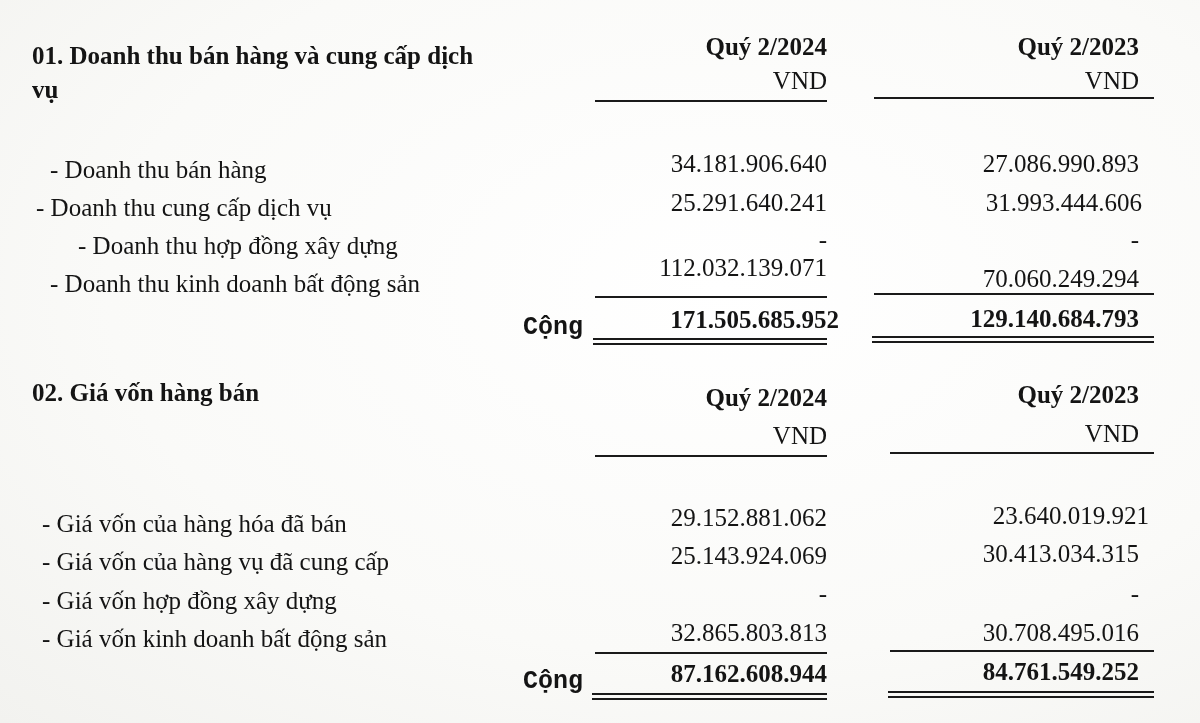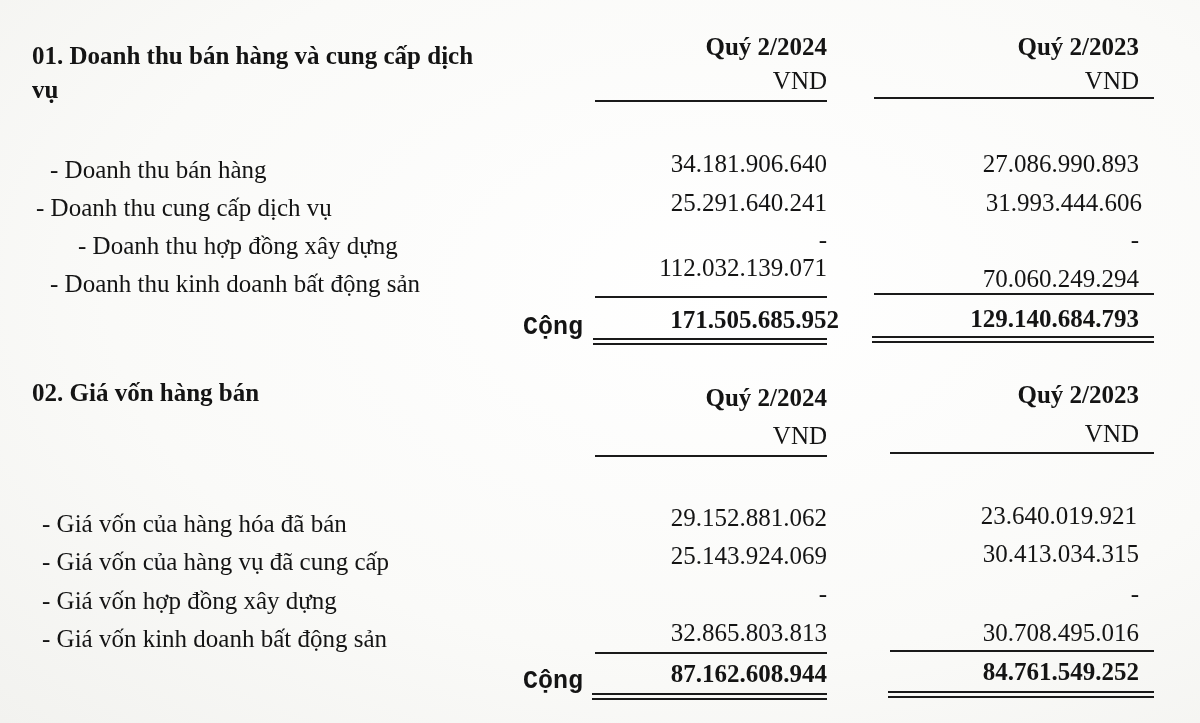--- a/index.html
+++ b/index.html
@@ -119,21 +119,21 @@
     <div class="abs col-head" style="right:373px; top:384px;">Quý 2/2024</div>
     <div class="abs col-unit" style="right:373px; top:422px;">VND</div>
     <div class="abs col-head" style="right:61px; top:381px;">Quý 2/2023</div>
     <div class="abs col-unit" style="right:61px; top:420px;">VND</div>
 
     <div class="rule" style="left:595px; width:232px; top:455px;"></div>
     <div class="rule" style="left:890px; width:264px; top:452px;"></div>
 
     <div class="abs row-label" style="left:42px; top:510px;">- Giá vốn của hàng hóa đã bán</div>
     <div class="abs num" style="right:373px; top:504px;">29.152.881.062</div>
-    <div class="abs num" style="right:63px; top:502px;">23.640.019.921</div>
+    <div class="abs num" style="right:51px; top:502px;">23.640.019.921</div>
 
     <div class="abs row-label" style="left:42px; top:548px;">- Giá vốn của hàng vụ đã cung cấp</div>
     <div class="abs num" style="right:373px; top:542px;margin-left:16px;">25.143.924.069</div>
     <div class="abs num" style="right:61px; top:540px;">30.413.034.315</div>
 
     <div class="abs row-label" style="left:42px; top:587px;">- Giá vốn hợp đồng xây dựng</div>
     <div class="abs num" style="right:373px; top:580px;">-</div>
     <div class="abs num" style="right:61px; top:580px;">-</div>
 
     <div class="abs row-label" style="left:42px; top:625px;">- Giá vốn kinh doanh bất động sản</div>

